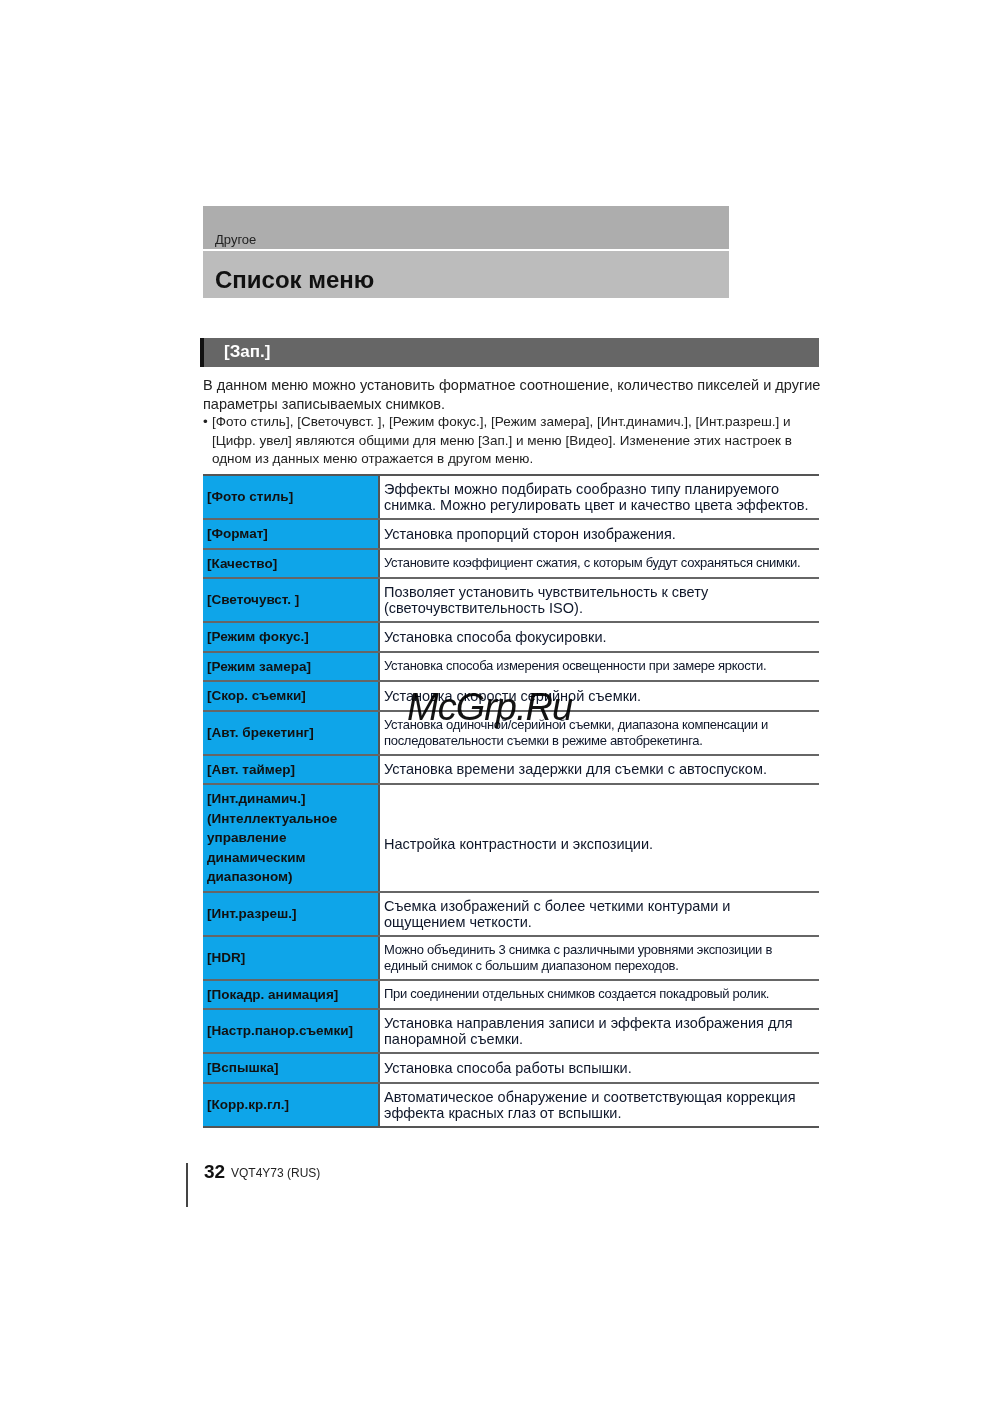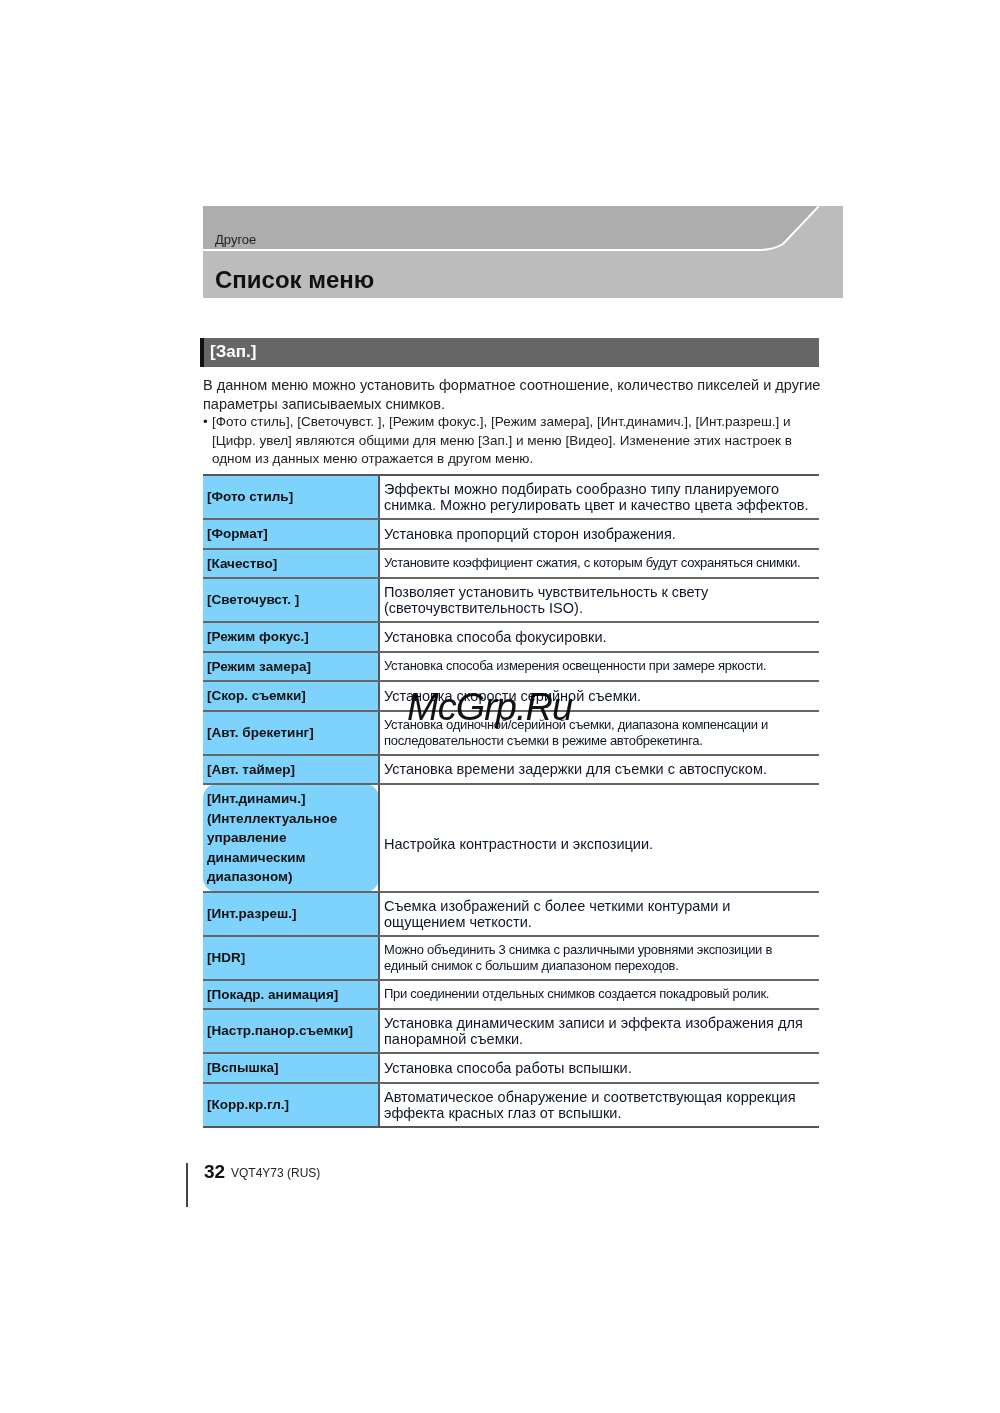--- a/index.html
+++ b/index.html
@@ -1,39 +1,39 @@
 <!DOCTYPE html>
 <html><head>
   <meta charset="utf-8">
   <style>
     * { box-sizing: border-box; margin: 0; padding: 0; }
     html, body { width: 1000px; height: 1413px; background: #ffffff; }
     body { position: relative; font-family: "Liberation Sans", sans-serif; color: #111; }
 
     .header-band {
-      position: absolute; left: 203px; top: 206px; width: 640px; height: 92px;
+      position: absolute; left: 203px; top: 206px; width: 526px; height: 92px;
       background: #bcbcbc; overflow: hidden;
     }
     .header-top {
       position: absolute; left: 0; top: 0; width: 616px; height: 44px;
     }
     .header-top svg { position: absolute; left: 0; top: 0; }
     .section-label {
       position: absolute; left: 12px; top: 26px; font-size: 13px; color: #222;
     }
     .page-title {
       position: absolute; left: 12px; top: 60px; font-size: 24px; font-weight: bold; color: #111;
     }
 
     .sub-header {
       position: absolute; left: 200px; top: 338px; width: 619px; height: 29px;
       background: #666666; border-left: 4px solid #111;
     }
     .sub-header span {
-      position: absolute; left: 6px; top: 4px; font-size: 17px; font-weight: bold; color: #fff;
+      position: absolute; left: 20px; top: 4px; font-size: 17px; font-weight: bold; color: #fff;
     }
 
     .intro {
       position: absolute; left: 203px; top: 376px; width: 620px; font-size: 14.5px; line-height: 19px; color: #222;
     }
     .note {
       position: absolute; left: 203px; top: 413px; width: 620px; font-size: 13.5px; line-height: 18.5px; color: #222;
     }
     .note .bullet { position: absolute; left: 0; top: 0; }
     .note .note-text { display: block; padding-left: 9px; }
@@ -42,26 +42,26 @@
       position: absolute; left: 203px; top: 474px; width: 616px;
       border-collapse: collapse;
       border-top: 2px solid #555; border-bottom: 2px solid #555;
     }
     table.menu td {
       border-bottom: 2px solid #666;
       vertical-align: middle;
     }
     table.menu tr:last-child td { border-bottom: none; }
     td.name {
-      width: 176px; background: #7dd3fc; padding: 4px 4px; font-weight: bold; font-size: 13.5px; line-height: 19.5px;
+      width: 176px; background: #0ea5e9; padding: 4px 4px; font-weight: bold; font-size: 13.5px; line-height: 19.5px;
       border-right: 2px solid #555;
     }
     td.desc { padding: 3px 4px; font-size: 14.5px; line-height: 16px; color: #0f172a; }
     td.desc.small { font-size: 13px; letter-spacing: -0.3px; }
-    td.top { vertical-align: top; border-radius: 14px; }
+    td.top { vertical-align: top; }
 
     .watermark {
       position: absolute; left: 407px; top: 686px; font-size: 38px; font-style: italic; color: #000000;
       font-family: "Liberation Sans", sans-serif; opacity: 0.92; letter-spacing: -1px;
     }
 
     .footer-line { position: absolute; left: 186px; top: 1163px; width: 2px; height: 44px; background: #444; }
     .page-num { position: absolute; left: 204px; top: 1161px; font-size: 19px; font-weight: bold; color: #111; text-align: right; }
     .doc-code { position: absolute; left: 231px; top: 1166px; font-size: 12px; color: #222; }
   </style>
@@ -139,21 +139,21 @@
     <tr style="height:44px">
       <td class="name">[HDR]</td>
       <td class="desc small">Можно объединить 3 снимка с различными уровнями экспозиции в единый снимок с большим диапазоном переходов.</td>
     </tr>
     <tr style="height:28px">
       <td class="name">[Покадр. анимация]</td>
       <td class="desc small">При соединении отдельных снимков создается покадровый ролик.</td>
     </tr>
     <tr style="height:44px">
       <td class="name">[Настр.панор.съемки]</td>
-      <td class="desc">Установка динамическим записи и эффекта изображения для панорамной съемки.</td>
+      <td class="desc">Установка направления записи и эффекта изображения для панорамной съемки.</td>
     </tr>
     <tr style="height:28px">
       <td class="name">[Вспышка]</td>
       <td class="desc">Установка способа работы вспышки.</td>
     </tr>
     <tr style="height:44px">
       <td class="name">[Корр.кр.гл.]</td>
       <td class="desc">Автоматическое обнаружение и соответствующая коррекция эффекта красных глаз от вспышки.</td>
     </tr>
   </tbody>

